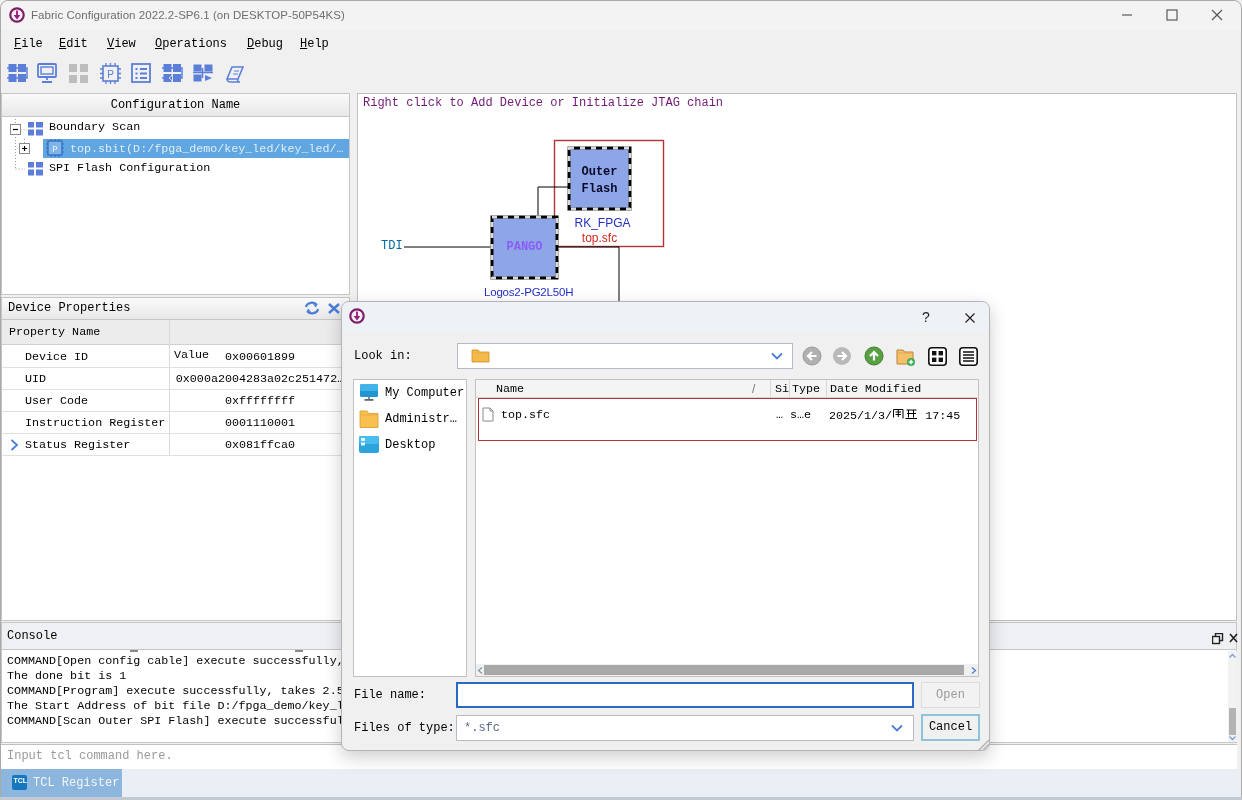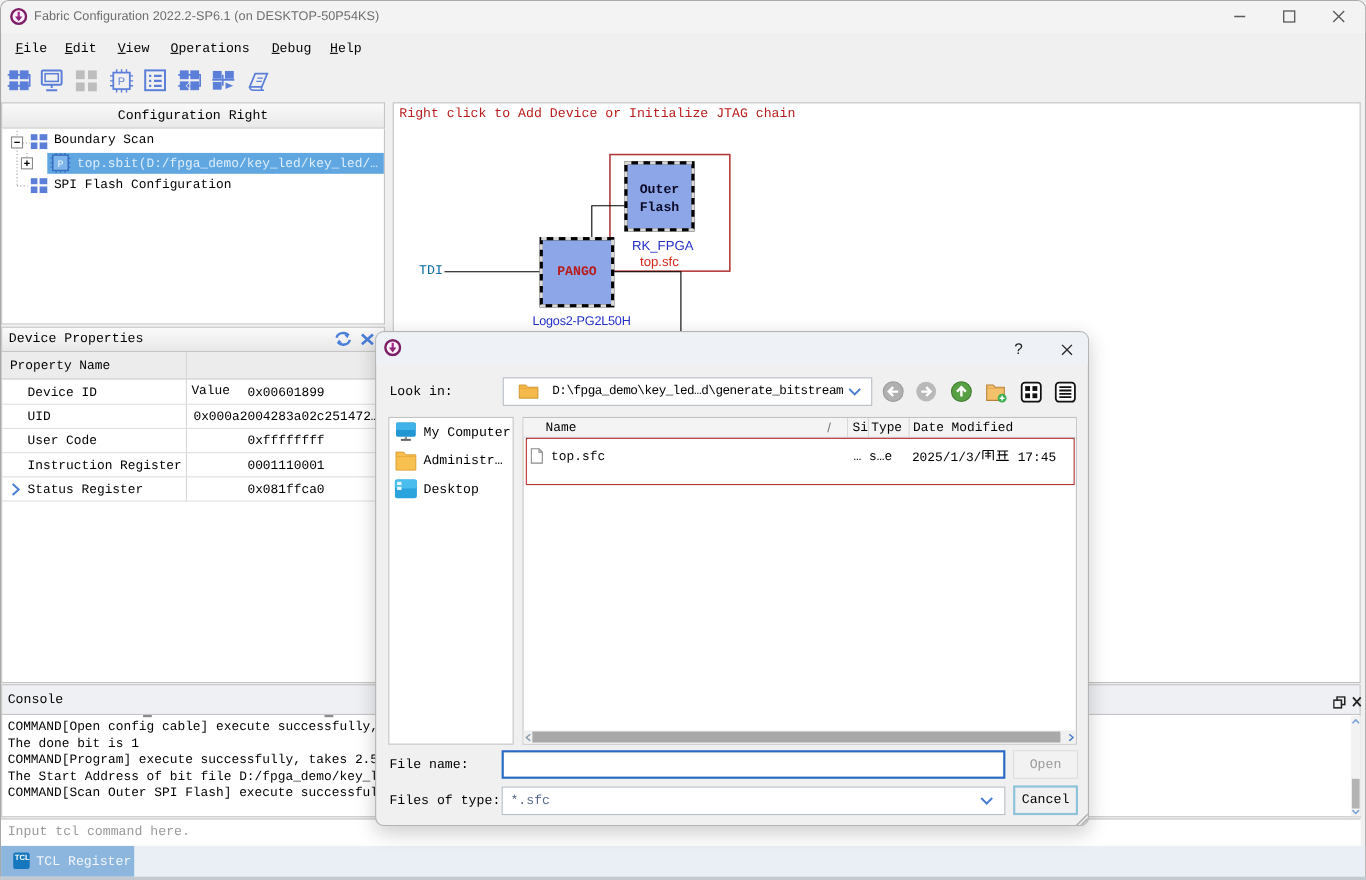--- a/index.html
+++ b/index.html
@@ -95,21 +95,21 @@
 
   <g transform="translate(224,6)" fill="none" stroke-width="1.6">
    <path d="M3 16 L8 4 H19 L14 16 Z"></path>
    <path d="M3 16 c0 2 2 3 4 3 H16 c-2 0 -3 -1 -2 -3" stroke-width="1.4"></path>
    <path d="M10 8 h5 M9 11 h5" stroke-width="1.2"></path>
   </g>
  </g>
 </svg>
 
 <div class="abs" style="left:1px;top:93px;width:349px;height:24px;background:linear-gradient(#fafafa,#e8e8e8);border:1px solid #c6c6c6;"></div>
-<div class="abs nw" style="left:1px;top:93px;width:349px;height:24px;line-height:24px;text-align:center;font-size:12px;color:#000;">Configuration Right</div>
+<div class="abs nw" style="left:1px;top:93px;width:349px;height:24px;line-height:24px;text-align:center;font-size:12px;color:#000;">Configuration Name</div>
 <div class="abs" style="left:1px;top:117px;width:349px;height:178px;background:#fff;border:1px solid #c6c6c6;border-top:none;"></div>
 
 <div class="abs" id="tree" style="left:1px;top:117px;width:348px;height:178px;overflow:hidden;">
 
  <div class="abs" style="left:42px;top:22px;width:306px;height:19px;background:#60a7e2;"></div>
  <svg class="abs" style="left:0;top:0;" width="348" height="178" viewBox="0 0 348 178">
 
   <g stroke="#9a9a9a" stroke-width="1" stroke-dasharray="1 2" fill="none">
    <path d="M14.5 2 V52"></path>
    <path d="M14.5 52 H24"></path>
@@ -179,38 +179,38 @@
       <path d="M1.5 1 L7 6 L1.5 11" fill="none" stroke="#4a7fd9" stroke-width="1.8"></path>
     </svg>
  <div class="abs nw" style="left:168px;top:26px;width:180px;height:22px;line-height:22px;font-size:11.7px;text-align:center;">0x00601899</div>
  <div class="abs nw" style="left:168px;top:48px;width:180px;height:22px;line-height:22px;font-size:11.7px;text-align:center;">0x000a2004283a02c251472…</div>
  <div class="abs nw" style="left:168px;top:70px;width:180px;height:22px;line-height:22px;font-size:11.7px;text-align:center;">0xffffffff</div>
  <div class="abs nw" style="left:168px;top:92px;width:180px;height:22px;line-height:22px;font-size:11.7px;text-align:center;">0001110001</div>
  <div class="abs nw" style="left:168px;top:114px;width:180px;height:22px;line-height:22px;font-size:11.7px;text-align:center;">0x081ffca0</div>
 </div>
 
 <div class="abs" style="left:357px;top:93px;width:880px;height:528px;background:#fff;border:1px solid #c0c0c0;"></div>
-<div class="abs nw" style="left:363px;top:96px;font-size:12px;color:#b91c1c;">Right click to Add Device or Initialize JTAG chain</div>
+<div class="abs nw" style="left:363px;top:96px;font-size:12px;color:#701a75;">Right click to Add Device or Initialize JTAG chain</div>
 <div class="abs" id="diagram" style="left:357px;top:93px;width:880px;height:528px;">
  <svg class="abs" style="left:0;top:0;" width="880" height="528" viewBox="0 0 880 528">
 
   <rect x="197.5" y="47.5" width="109" height="106" fill="none" stroke="#b23535" stroke-width="1.4"></rect>
 
   <path d="M47 154 H134" stroke="#000" stroke-width="1" fill="none"></path>
   <path d="M181 124 V94 H211" stroke="#000" stroke-width="1" fill="none"></path>
   <path d="M201 154 H262 V528" stroke="#000" stroke-width="1" fill="none"></path>
 
   <rect x="212" y="55" width="61" height="61" fill="#8da6e8" stroke="#000" stroke-width="3"></rect>
   <rect x="212" y="55" width="61" height="61" fill="none" stroke="#d9d9d9" stroke-width="3" stroke-dasharray="5 6"></rect>
 
   <rect x="135" y="124" width="65" height="61" fill="#8da6e8" stroke="#000" stroke-width="3"></rect>
   <rect x="135" y="124" width="65" height="61" fill="none" stroke="#d9d9d9" stroke-width="3" stroke-dasharray="5 6"></rect>
  </svg>
  <div class="abs nw" style="left:212px;top:55px;width:61px;height:61px;font-size:12px;font-weight:bold;color:#0a0a28;text-align:center;line-height:16.5px;padding-top:16px;">Outer<br>Flash</div>
- <div class="abs nw" style="left:135px;top:124px;width:65px;height:61px;font-size:12px;font-weight:bold;color:#b91c1c;text-align:center;line-height:61px;">PANGO</div>
+ <div class="abs nw" style="left:135px;top:124px;width:65px;height:61px;font-size:12px;font-weight:bold;color:#8b5cf6;text-align:center;line-height:61px;">PANGO</div>
  <div class="abs sans nw" style="left:215px;top:122.5px;width:61px;text-align:center;font-size:12px;color:#2530c8;">RK_FPGA</div>
  <div class="abs sans nw" style="left:212px;top:138px;width:61px;text-align:center;font-size:12px;color:#d42a1a;">top.sfc</div>
  <div class="abs sans nw" style="left:127px;top:193px;width:82px;text-align:center;font-size:11.5px;letter-spacing:-0.2px;color:#2530c8;">Logos2-PG2L50H</div>
  <div class="abs nw" style="left:24px;top:146px;font-size:12px;color:#0369a1;">TDI</div>
 </div>
 
 <div class="abs" style="left:1px;top:622px;width:1236px;height:28px;background:#eef0f3;border:1px solid #c6c6c6;"></div>
 <div class="abs nw" style="left:7px;top:622px;height:28px;line-height:28px;font-size:12px;color:#000;">Console</div>
 <svg class="abs" style="left:1212px;top:633px;" width="26" height="12" viewBox="0 0 26 12">
  <rect x="3.5" y="0.5" width="7" height="7" fill="none" stroke="#222" stroke-width="1.4"></rect>
@@ -255,21 +255,20 @@
  <svg class="abs" style="left:622px;top:10px;" width="12" height="12" viewBox="0 0 12 12">
   <path d="M1.5 1.5 L10.5 10.5 M10.5 1.5 L1.5 10.5" stroke="#222" stroke-width="1.2"></path>
  </svg>
 
  <div class="abs nw" style="left:12px;top:41px;height:26px;line-height:26px;font-size:12px;">Look in:</div>
  <div class="abs" style="left:115px;top:41px;width:336px;height:26px;background:#fff;border:1px solid #b6bcc4;"></div>
  <svg class="abs" style="left:129px;top:45px;" width="19" height="17" viewBox="0 0 19 17">
   <path d="M1 3 h6 l1.6 2 H18 v10 H1 Z" fill="#f4b94a" stroke="#c88f25" stroke-width="0.8"></path>
   <path d="M1 6 H18" stroke="#e9a93a" stroke-width="0.8" fill="none"></path>
  </svg>
- <div class="abs nw" style="left:160px;top:41px;height:26px;line-height:26px;font-size:11.5px;letter-spacing:-0.45px;">D:\fpga_demo\key_led…d\generate_bitstream</div>
  <svg class="abs" style="left:428px;top:50px;" width="14" height="9" viewBox="0 0 14 9">
       <path d="M2 1.5 L7 6.5 L12 1.5" fill="none" stroke="#4a7fd4" stroke-width="1.8"></path>
     </svg>
 
  <svg class="abs" style="left:460px;top:44px;" width="185" height="21" viewBox="0 0 185 21">
 
   <circle cx="10" cy="10" r="9" fill="#b0b0b0"></circle>
       <circle cx="10" cy="10" r="9" fill="none" stroke="#9a9a9a"></circle>
   <path d="M14.5 10 H7 M10 6 L6 10 L10 14" stroke="#fff" stroke-width="2.2" fill="none"></path>
 

